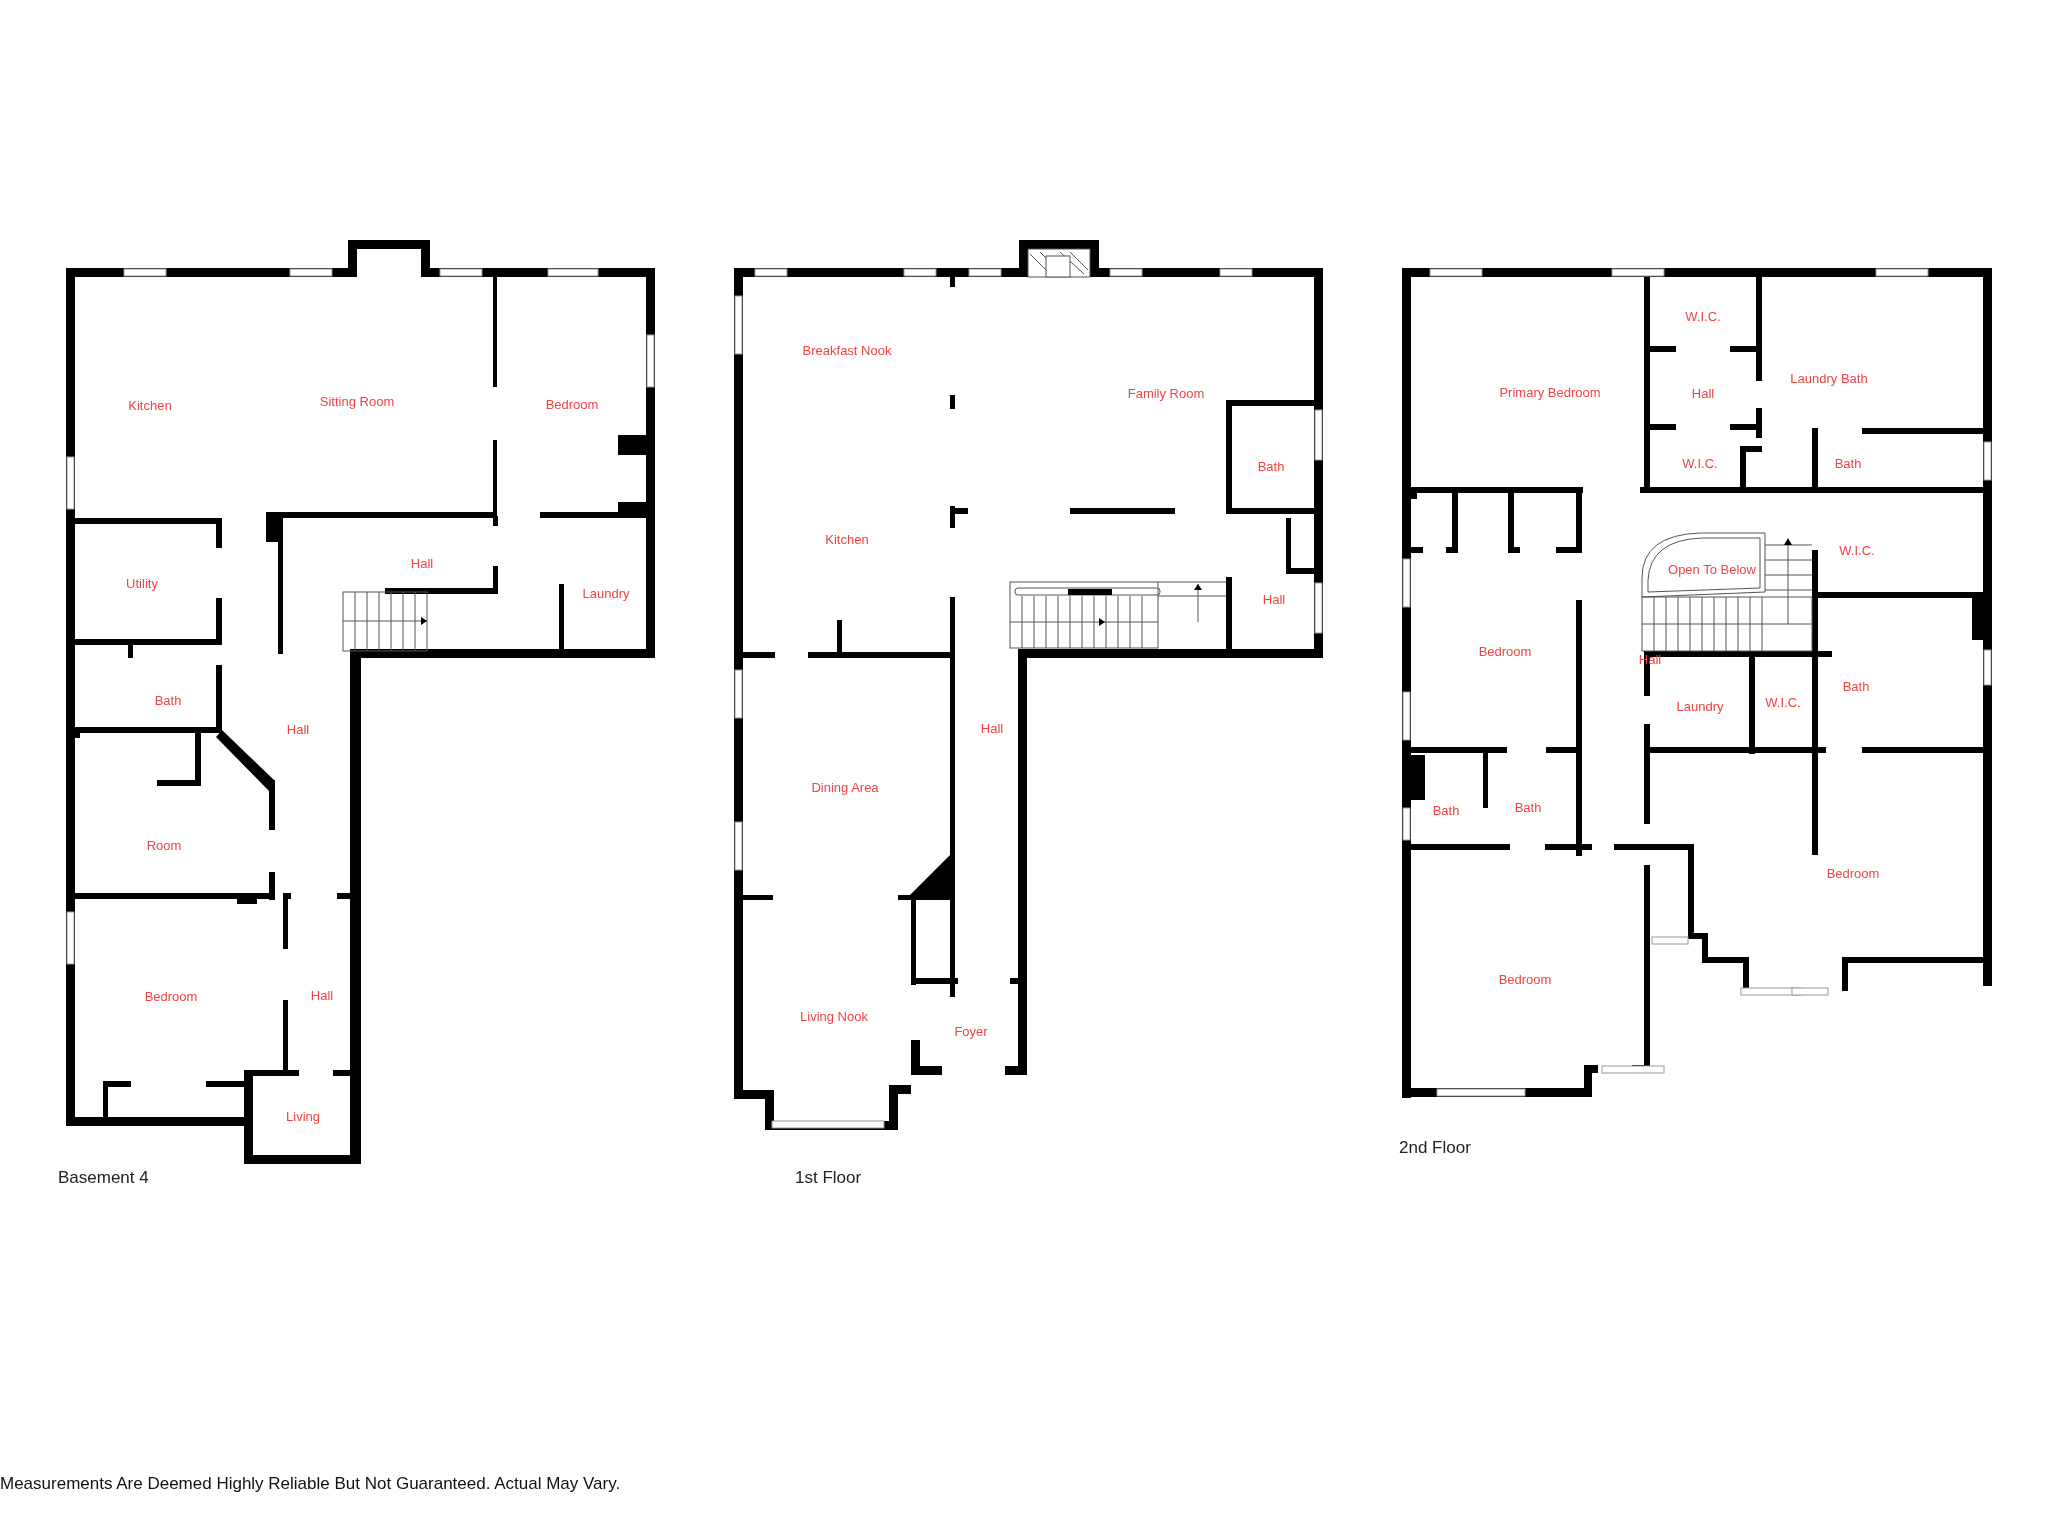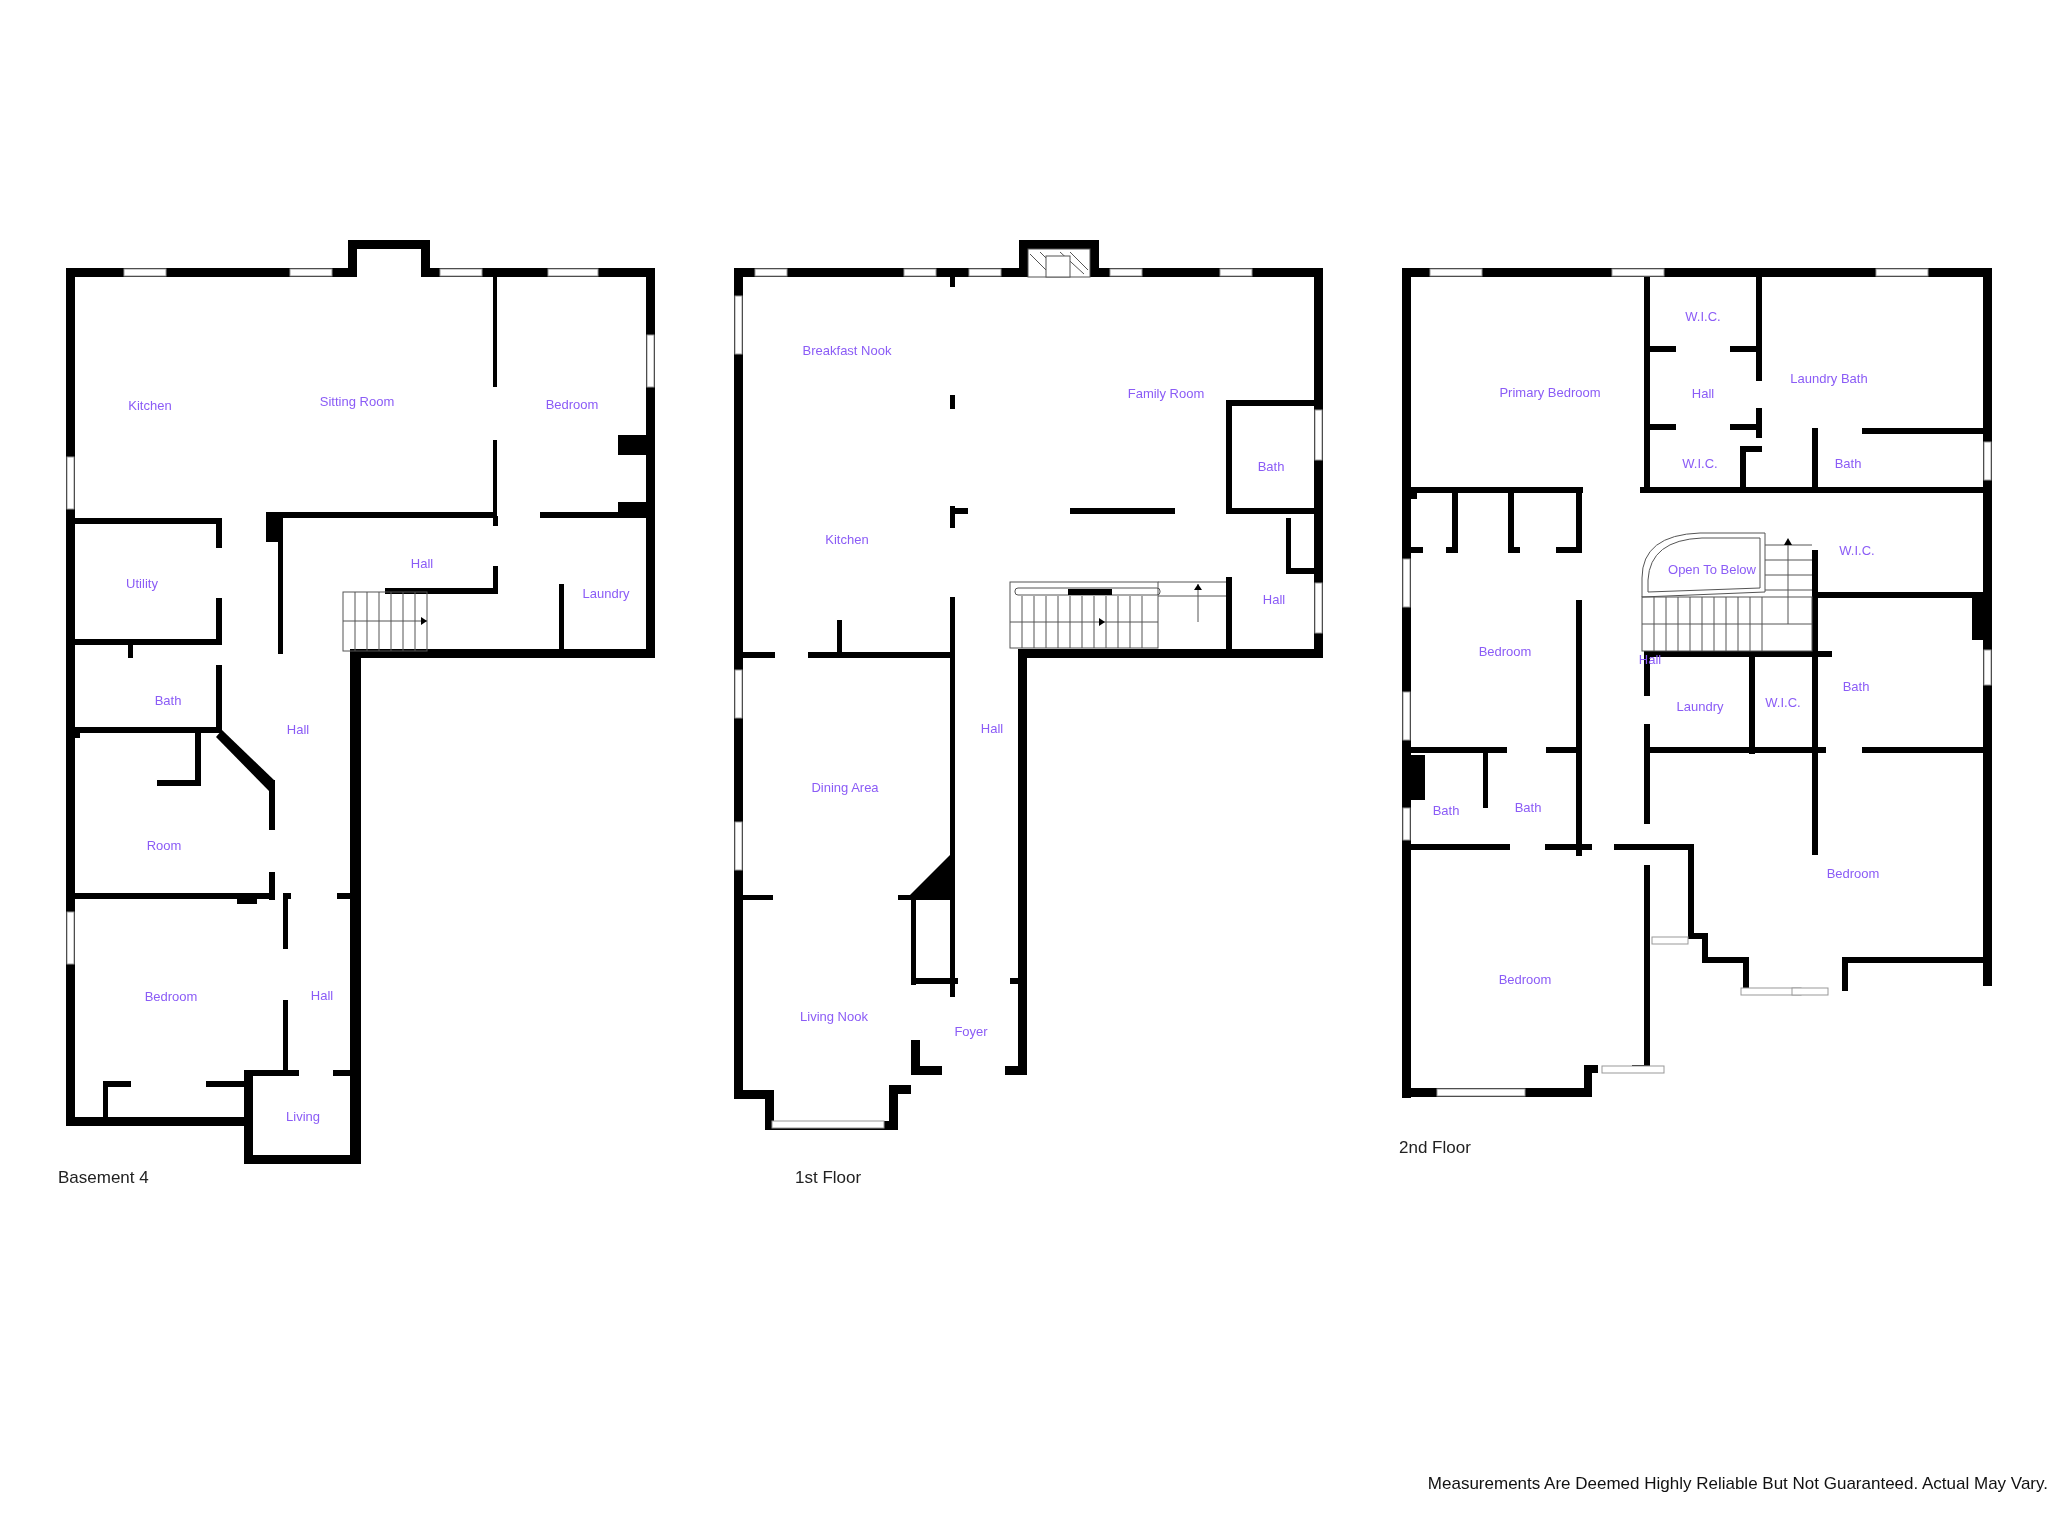--- a/index.html
+++ b/index.html
@@ -1,20 +1,20 @@
 <!DOCTYPE html>
 <html><head>
 <meta charset="utf-8">
 <style>
   html, body { margin:0; padding:0; background:#ffffff; }
   body { width:2048px; height:1536px; position:relative; overflow:hidden; font-family:"Liberation Sans", "DejaVu Sans", sans-serif; }
   svg { position:absolute; left:0; top:0; }
-  .room-label { position:absolute; font-size:13px; color:#8b5cf6; white-space:nowrap; transform:translate(-50%,-50%); }
+  .room-label { position:absolute; font-size:13px; color:#ef4444; white-space:nowrap; transform:translate(-50%,-50%); }
   .floor-label { position:absolute; font-size:17px; color:#222; white-space:nowrap; }
-  .disclaimer { position:absolute; left:0; width:2048px; top:1474px; text-align:right; font-size:17px; color:#111; }
+  .disclaimer { position:absolute; left:0; width:2048px; top:1474px; text-align:left; font-size:17px; color:#111; }
 </style>
 </head>
 <body>
 
 <svg width="2048" height="1536" viewBox="0 0 2048 1536" xmlns="http://www.w3.org/2000/svg">
 
   <g fill="#000" stroke="none">
 
     <rect x="66" y="268" width="286" height="9"></rect>
     <rect x="348" y="240" width="9" height="37"></rect>

